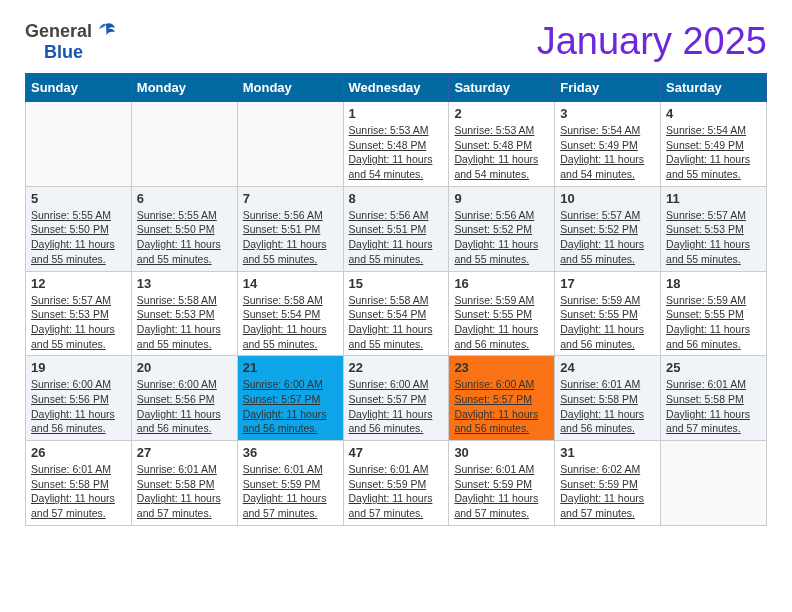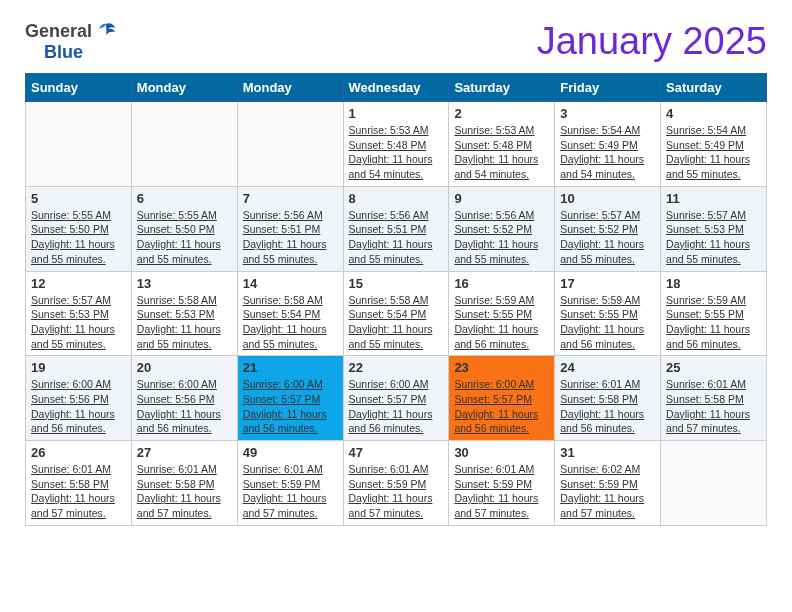--- a/index.html
+++ b/index.html
@@ -303,21 +303,21 @@
 and 57 minutes.</div>
         </td>
         <td>
           <div class="day-number">27</div>
           <div class="day-info" style="white-space: pre-line;">Sunrise: 6:01 AM
 Sunset: 5:58 PM
 Daylight: 11 hours
 and 57 minutes.</div>
         </td>
         <td>
-          <div class="day-number">49</div>
+          <div class="day-number">36</div>
           <div class="day-info" style="white-space: pre-line;">Sunrise: 6:01 AM
 Sunset: 5:59 PM
 Daylight: 11 hours
 and 57 minutes.</div>
         </td>
         <td>
           <div class="day-number">47</div>
           <div class="day-info" style="white-space: pre-line;">Sunrise: 6:01 AM
 Sunset: 5:59 PM
 Daylight: 11 hours

